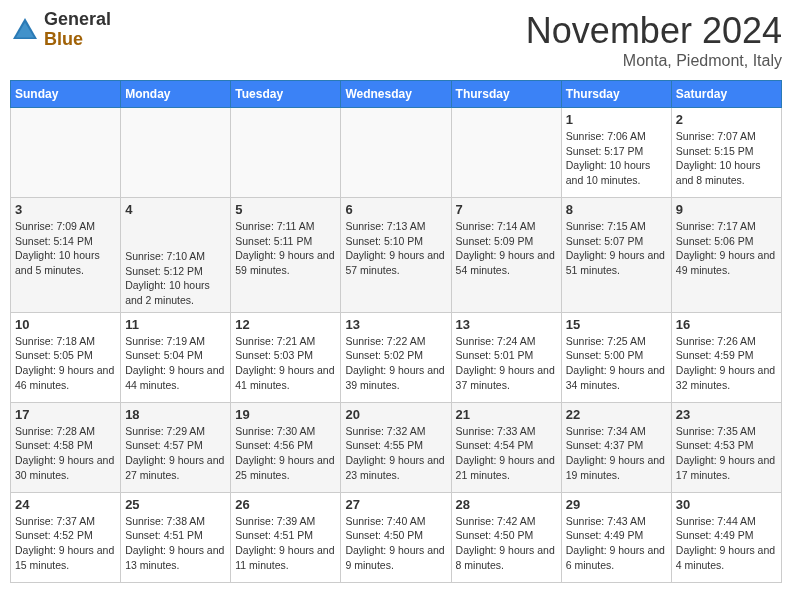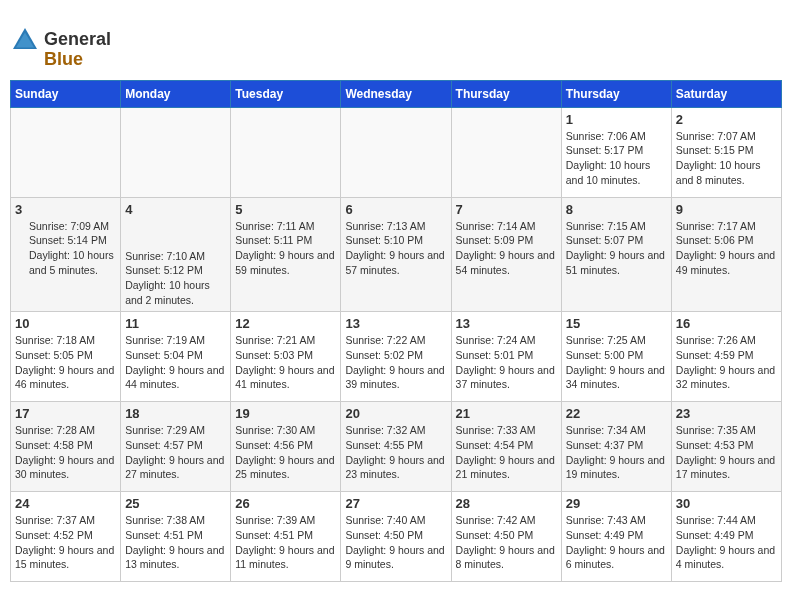--- a/index.html
+++ b/index.html
@@ -20,21 +20,20 @@
       display: flex;
       align-items: center;
       gap: 4px;
     }
     .logo-text {
       display: flex;
       flex-direction: column;
       font-size: 18px;
       font-weight: bold;
       line-height: 1.1;
-      margin-top: 20px;
     }
     .logo-text span:first-child { color: #333; }
     .logo-text span:last-child { color: #a16207; }
     .logo-icon {
       width: 30px;
       height: 30px;
     }
     .title-block {
       text-align: right;
     }
@@ -46,21 +45,21 @@
     .location {
       font-size: 16px;
       color: #555;
     }
     .calendar {
       width: 100%;
       border-collapse: collapse;
       font-size: 11px;
     }
     .calendar th {
-      background-color: #1d4ed8;
+      background-color: #3b82f6;
       color: white;
       padding: 6px 4px;
       text-align: left;
       font-size: 12px;
       font-weight: bold;
       border: 1px solid #2a7ab5;
     }
     .calendar td {
       border: 1px solid #ccc;
       vertical-align: top;
@@ -95,20 +94,24 @@
   <div class="logo">
     <svg class="logo-icon" viewBox="0 0 40 40">
       <polygon points="20,4 36,32 4,32" fill="#2a7ab5"></polygon>
       <polygon points="20,10 32,30 8,30" fill="#5aaae0" opacity="0.5"></polygon>
     </svg>
     <div class="logo-text">
       <span>General</span>
       <span>Blue</span>
     </div>
   </div>
+  <div class="title-block">
+    <div class="month-title">November 2024</div>
+    <div class="location">Monta, Piedmont, Italy</div>
+  </div>
 </div>
 
 <table class="calendar">
   <thead>
     <tr>
     <th>Sunday</th>
         <th>Monday</th>
         <th>Tuesday</th>
         <th>Wednesday</th>
         <th>Thursday</th>
@@ -132,21 +135,21 @@
         <td>
           <span class="day-number">2</span>
           <div class="day-info" style="white-space: pre-line;">Sunrise: 7:07 AM
 Sunset: 5:15 PM
 Daylight: 10 hours and 8 minutes.</div>
         </td>
       </tr>
       <tr>
         <td>
           <span class="day-number">3</span>
-          <div class="day-info" style="white-space: pre-line; margin-left: 14px;">Sunrise: 7:09 AM
+          <div class="day-info" style="white-space: pre-line;">Sunrise: 7:09 AM
 Sunset: 5:14 PM
 Daylight: 10 hours and 5 minutes.</div>
         </td>
         <td>
           <span class="day-number">4</span>
           <div class="day-info" style="white-space: pre-line; margin-top: 32px;">Sunrise: 7:10 AM
 Sunset: 5:12 PM
 Daylight: 10 hours and 2 minutes.</div>
         </td>
         <td>

